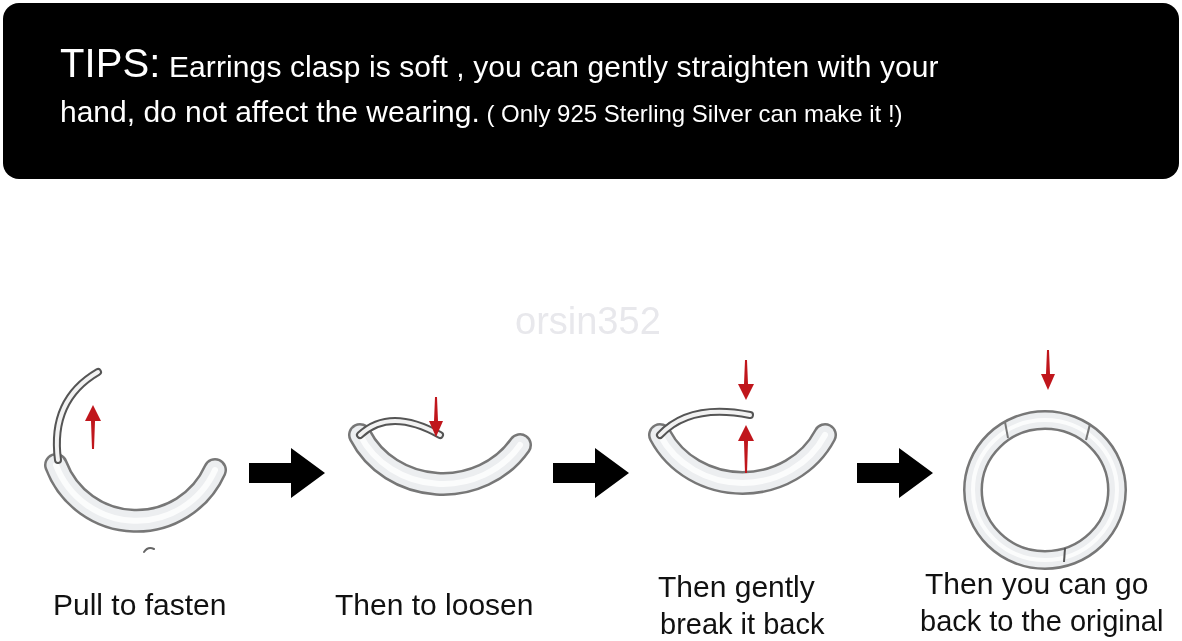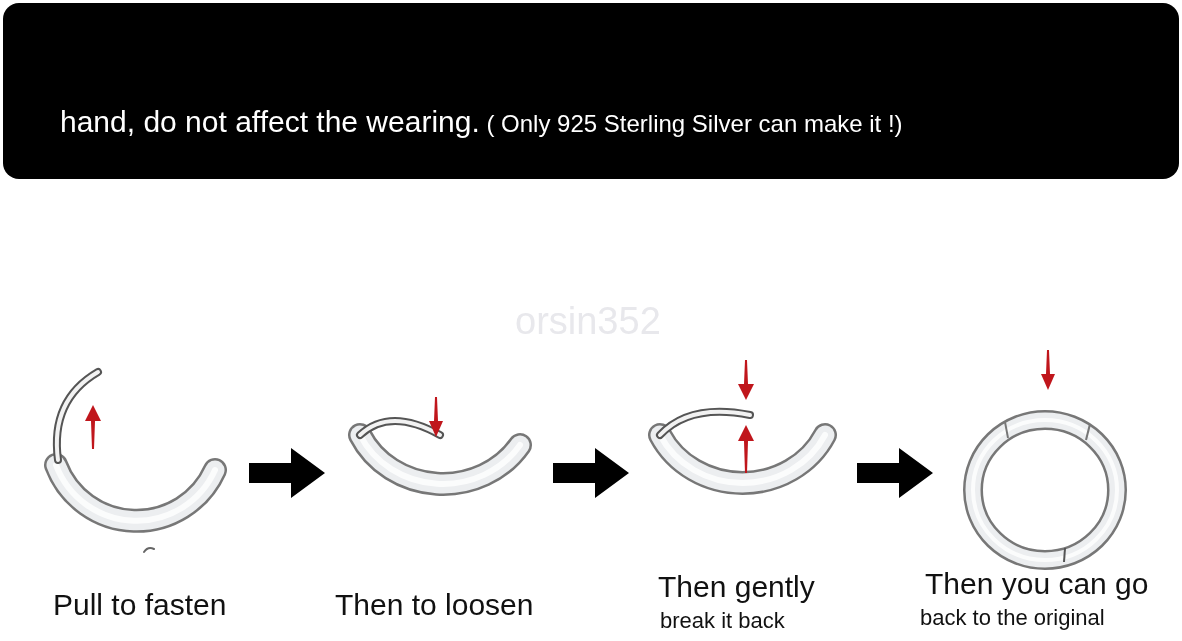--- a/index.html
+++ b/index.html
@@ -4,33 +4,34 @@
 <style>
   html, body { margin: 0; padding: 0; background: #ffffff; }
   body { width: 1182px; height: 641px; position: relative; overflow: hidden;
          font-family: "Liberation Sans", sans-serif; }
   .tips-box {
     position: absolute; left: 3px; top: 3px; width: 1176px; height: 176px;
     background: #000; border-radius: 16px; color: #fff;
   }
   .tips-line1 { position: absolute; left: 57px; top: 38px; font-size: 30px; white-space: nowrap; letter-spacing: 0.1px; }
   .tips-line1 .tips-label { font-size: 40px; }
-  .tips-line2 { position: absolute; left: 57px; top: 102px; font-size: 30px; white-space: nowrap; }
+  .tips-line2 { position: absolute; left: 57px; top: 92px; font-size: 30px; white-space: nowrap; }
   .tips-line2 .note { font-size: 24px; }
   .watermark { position: absolute; left: 515px; top: 300px; font-size: 38px; color: #e8e8ec; }
   .step { position: absolute; }
   .caption { position: absolute; color: #111; font-size: 30px; white-space: nowrap; text-align: center; }
-  .caption.small { font-size: 22px; }
+  .caption.small { font-size: 29px; }
   .flow-arrow { position: absolute; }
   svg { display: block; }
 </style>
 </head>
 <body>
 
 <div class="tips-box">
+  <div class="tips-line1"><span class="tips-label">TIPS:</span><span> Earrings clasp is soft , you can gently straighten with your</span></div>
   <div class="tips-line2"><span>hand, do not affect the wearing.</span><span class="note"> ( Only 925 Sterling Silver can make it !)</span></div>
 </div>
 
 <div class="watermark">orsin352</div>
 
 <div class="step" style="left:20px; top:360px;">
   <svg width="230" height="225">
     <g fill="none" stroke-linecap="round">
       <path d="M 36 105 A 86 86 0 0 0 195 110" stroke="#777" stroke-width="24"></path>
       <path d="M 36 105 A 86 86 0 0 0 195 110" stroke="#eceef0" stroke-width="19"></path>

